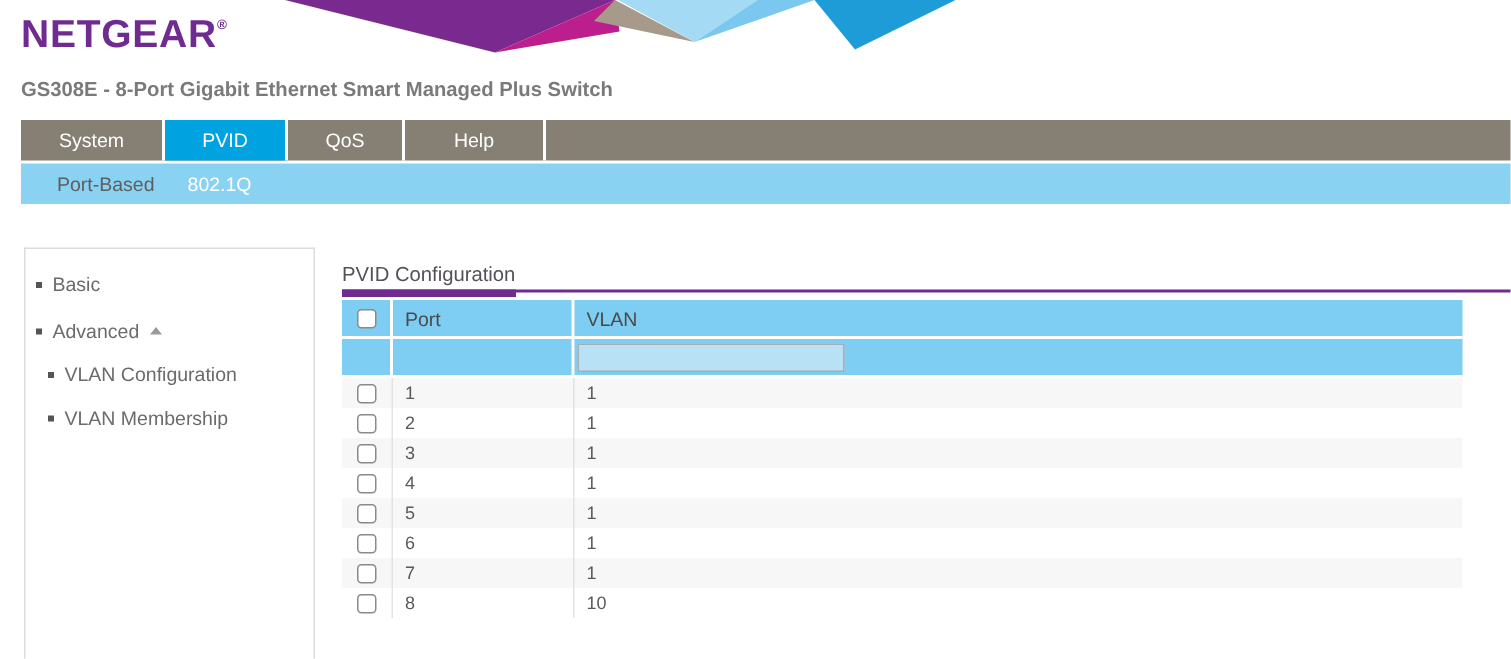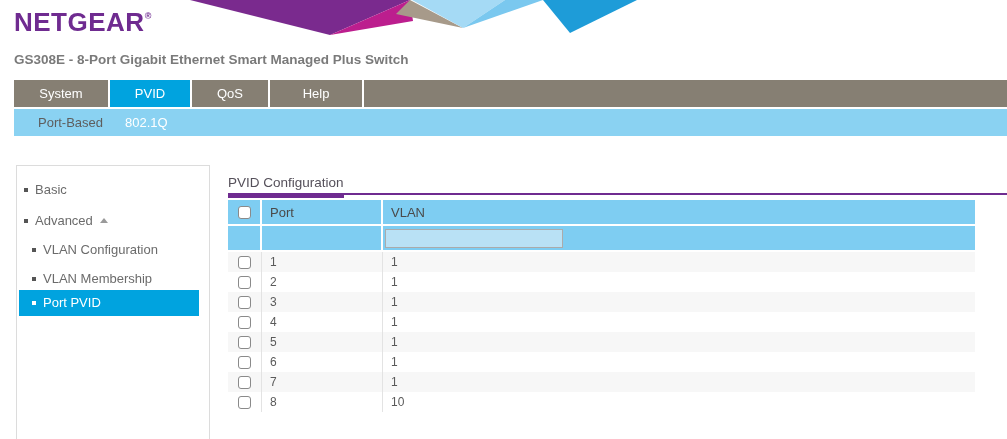--- a/index.html
+++ b/index.html
@@ -120,23 +120,20 @@
   </div>
   <div class="side-item lvl1" style="top:42px">
     <span class="bullet"></span><span>Advanced</span><span class="caret-up"></span>
   </div>
   <div class="side-item lvl2" style="top:71px">
     <span class="bullet"></span><span>VLAN Configuration</span>
   </div>
   <div class="side-item lvl2" style="top:100px">
     <span class="bullet"></span><span>VLAN Membership</span>
   </div>
-  <div class="side-item lvl2 selected" style="top:124px">
-    <span class="bullet"></span><span>Port PVID</span>
-  </div>
 </div>
 
 <div id="main-heading">PVID Configuration</div>
 <div id="heading-rule"></div>
 <div id="heading-rule-thick"></div>
 
 <div id="pvid-table">
   <div class="trow hdr">
     <div class="cell c-check">
         <span class="cb"></span>

